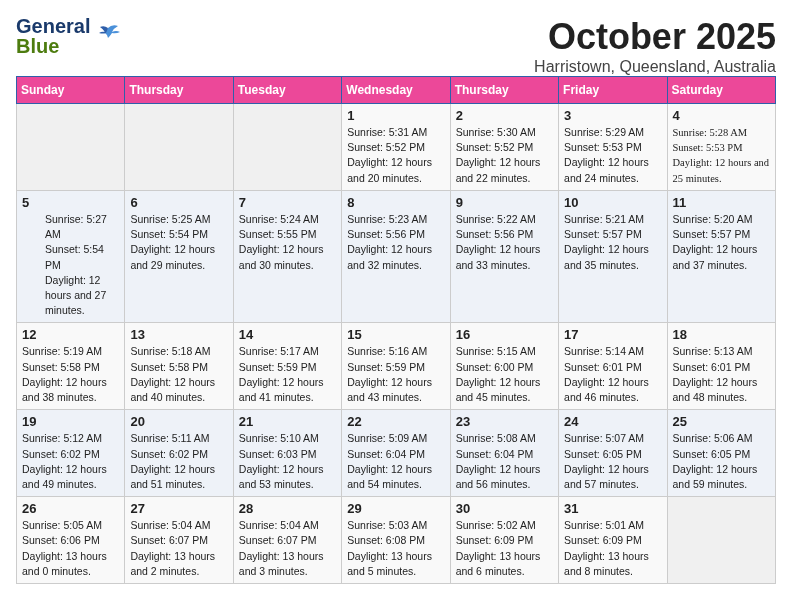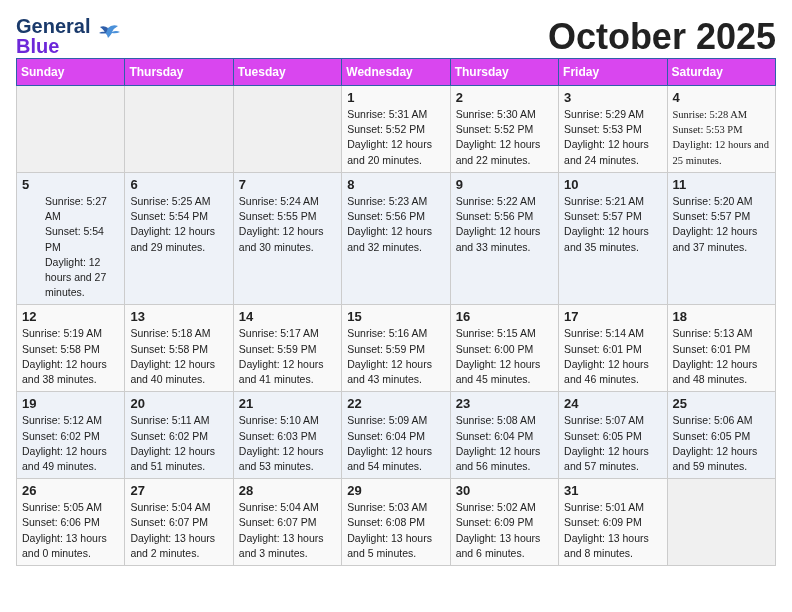--- a/index.html
+++ b/index.html
@@ -31,21 +31,21 @@
     .location {
       font-size: 16px;
       color: #444;
     }
     .calendar-table {
       width: 100%;
       border-collapse: collapse;
       font-size: 11px;
     }
     .calendar-table thead tr th {
-      background: #d946ef;
+      background: #ec4899;
       color: #fff;
       padding: 6px 4px;
       text-align: left;
       font-size: 12px;
       font-weight: bold;
       border: 1px solid #2f5faa;
     }
     .calendar-table tbody tr td {
       border: 1px solid #ccc;
       vertical-align: top;
@@ -77,30 +77,31 @@
     }
   </style>
 </head>
 <body>
 
 <div class="header">
   <div class="logo">
     <div style="display:flex;align-items:center;gap:2px;">
       <div style="display:flex;flex-direction:column;line-height:1;">
         <span style="font-size:20px;font-weight:bold;color:#1a3a6b;">General</span>
-        <span style="font-size:20px;font-weight:bold;color:#6d28d9;">Blue</span>
+        <span style="font-size:20px;font-weight:bold;color:#4d7c0f;">Blue</span>
       </div>
       <svg width="28" height="28" viewBox="0 0 28 28" style="margin-left:2px;margin-top:-4px;">
         <path d="M14 8 Q18 4 24 6 Q20 8 18 12 Q22 10 26 12 Q22 14 18 13 Q16 16 14 18 Q13 14 10 12 Q12 10 14 8Z" fill="#4a90d9"></path>
         <path d="M14 8 Q10 5 6 7 Q9 9 11 12 Q8 11 5 13 Q9 14 12 13" fill="#2f5faa"></path>
       </svg>
     </div>
   </div>
   <div class="title-block">
     <div class="month-title">October 2025</div>
+    <div class="location">Harristown, Queensland, Australia</div>
   </div>
 </div>
 
 <table class="calendar-table">
   <thead>
     <tr>
     <th>Sunday</th>
         <th>Thursday</th>
         <th>Tuesday</th>
         <th>Wednesday</th>

